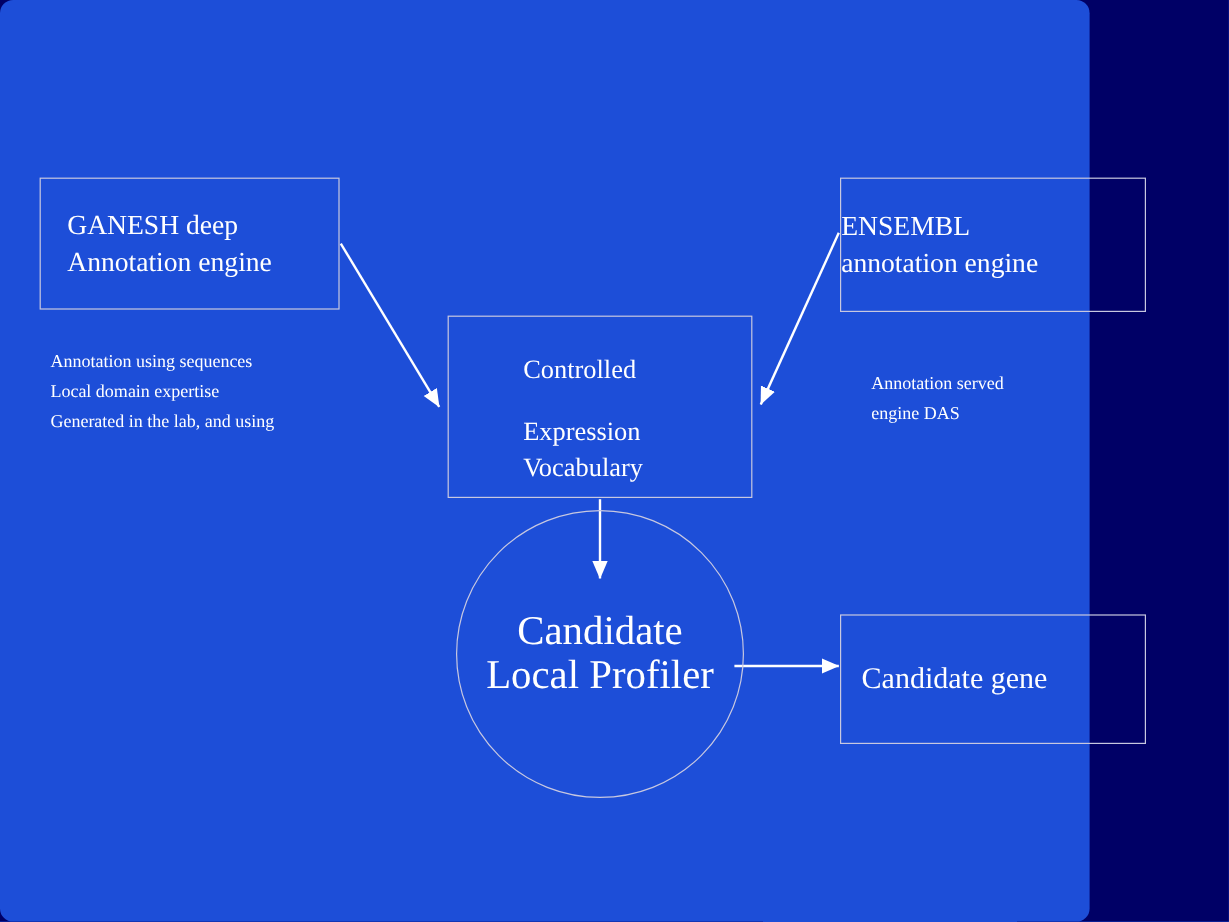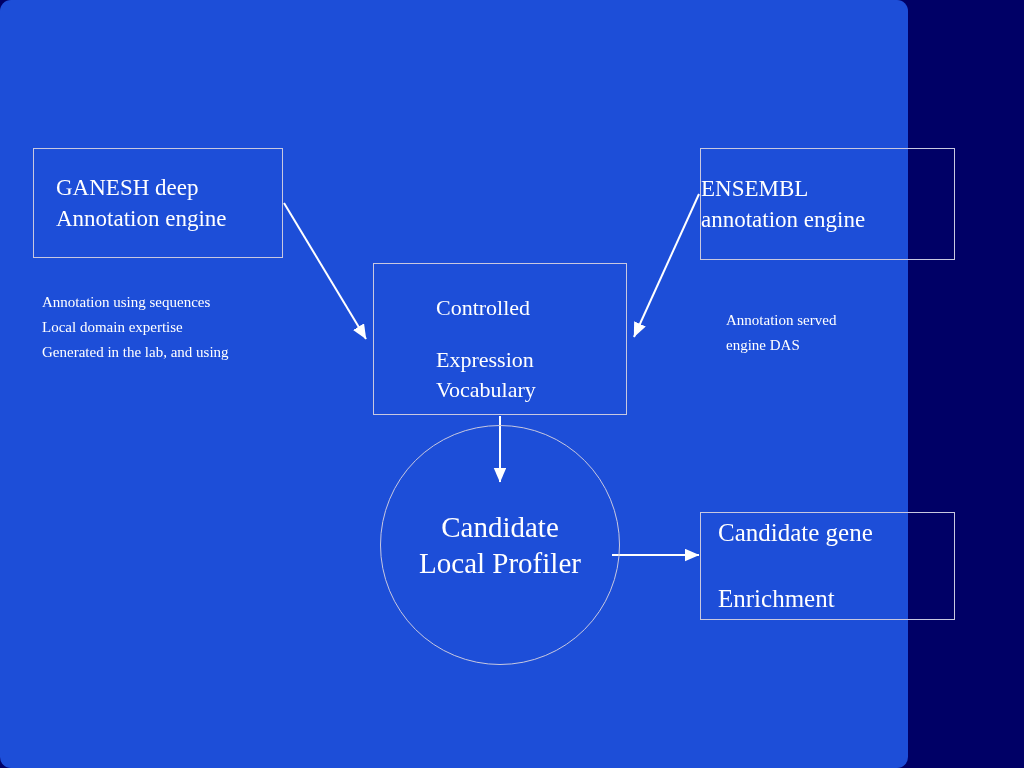--- a/index.html
+++ b/index.html
@@ -111,21 +111,21 @@
     border: 1px solid #c8c8e0;
     border-radius: 50%;
     box-sizing: border-box;
     display: flex;
     flex-direction: column;
     align-items: center;
     justify-content: center;
     color: #ffffff;
   }
   #circle-profiler .line {
-    font-size: 29px;
+    font-size: 34px;
     line-height: 36px;
     white-space: pre;
   }
 
   
   .caption {
     position: absolute;
     color: #ffffff;
     font-size: 15px;
     line-height: 25px;
@@ -178,21 +178,20 @@
     <span class="line">Vocabulary</span>
   </div>
 
   <div id="circle-profiler">
     <span class="line">Candidate</span>
     <span class="line">Local Profiler</span>
   </div>
 
   <div class="node-box" id="box-enrichment">
     <span class="line">Candidate gene</span>
-    <span class="line">Enrichment</span>
   </div>
 
   <div class="caption" id="caption-ganesh">
     <span class="line">Annotation using sequences</span>
     <span class="line">Local domain expertise</span>
     <span class="line">Generated in the lab, and using</span>
   </div>
 
   <div class="caption" id="caption-ensembl">
     <span class="line">Annotation served</span>

